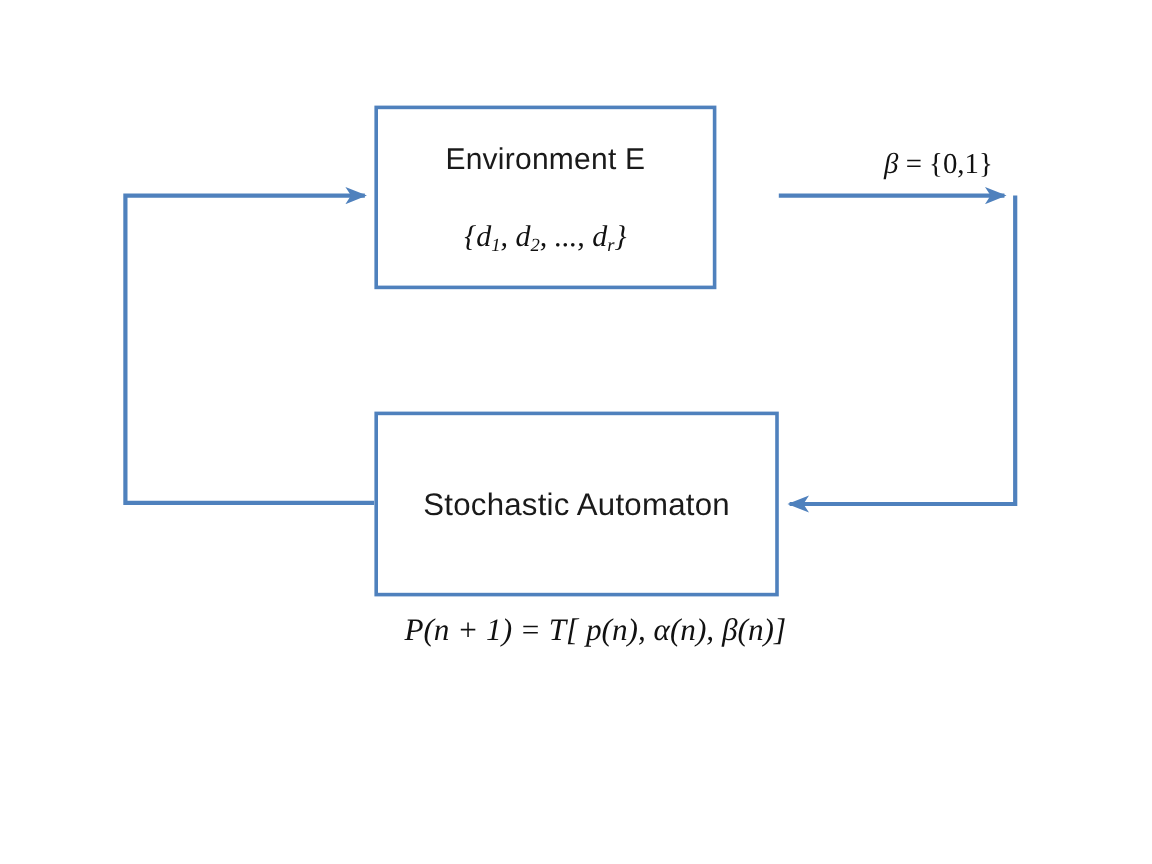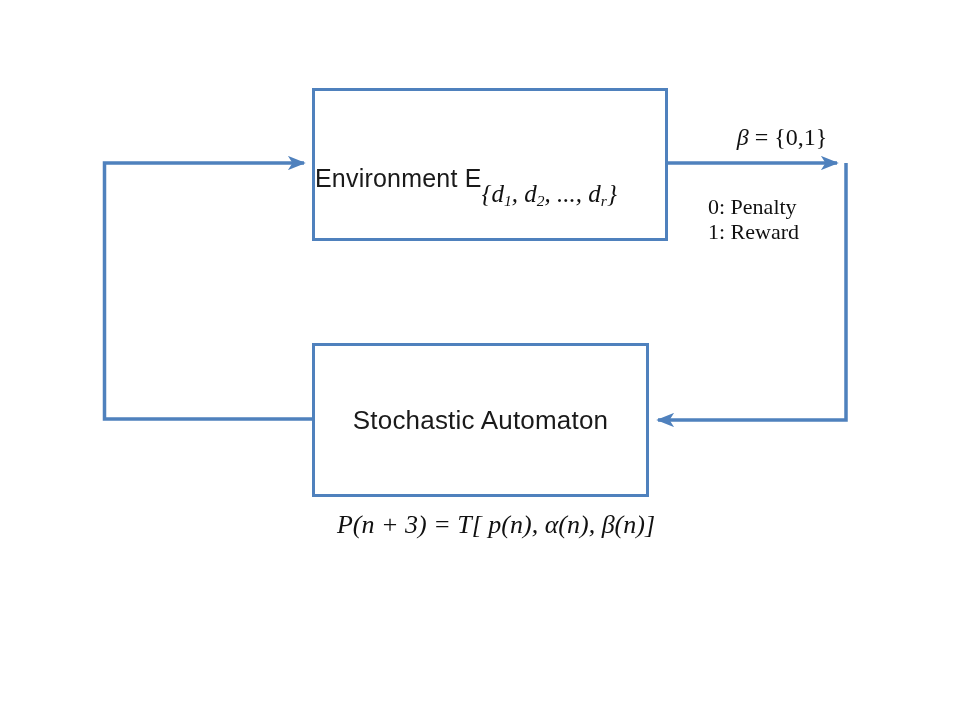--- a/index.html
+++ b/index.html
@@ -26,22 +26,22 @@
     stroke-linecap: butt;
   }
   .box {
     position: absolute;
     border: 3px solid var(--accent, #4F81BD);
     background: #ffffff;
     box-sizing: border-box;
   }
   .env-box {
     left: 312px; top: 88px;
-    width: 356px; height: 153px;
-    display: flex; flex-direction: row;
+    width: 285px; height: 153px;
+    display: flex; flex-direction: column;
     align-items: center;
     padding-top: 26px;
   }
   .auto-box {
     left: 312px; top: 343px;
     width: 337px; height: 154px;
     display: flex;
     align-items: center;
     justify-content: center;
     text-align: center;
@@ -116,20 +116,16 @@
     <div class="box-title">Environment E</div>
     <div class="math set-formula"><span>{d</span><sub>1</sub><span>, d</span><sub>2</sub><span>, ..., d</span><sub>r</sub><span>}</span></div>
   </div>
 
   <div class="box auto-box">
     <div class="box-title">Stochastic Automaton</div>
   </div>
 
   <div class="label beta-label"><span class="sym">β</span><span> = {0,1}</span></div>
 
-  <div class="label legend">
-    <div>0: Penalty</div>
-    <div>1: Reward</div>
-  </div>
 
-  <div class="label math update-formula">P(n + 3) = T[ p(n), α(n), β(n)]</div>
+  <div class="label math update-formula">P(n + 1) = T[ p(n), α(n), β(n)]</div>
 
 </div>
 
 </body></html>

